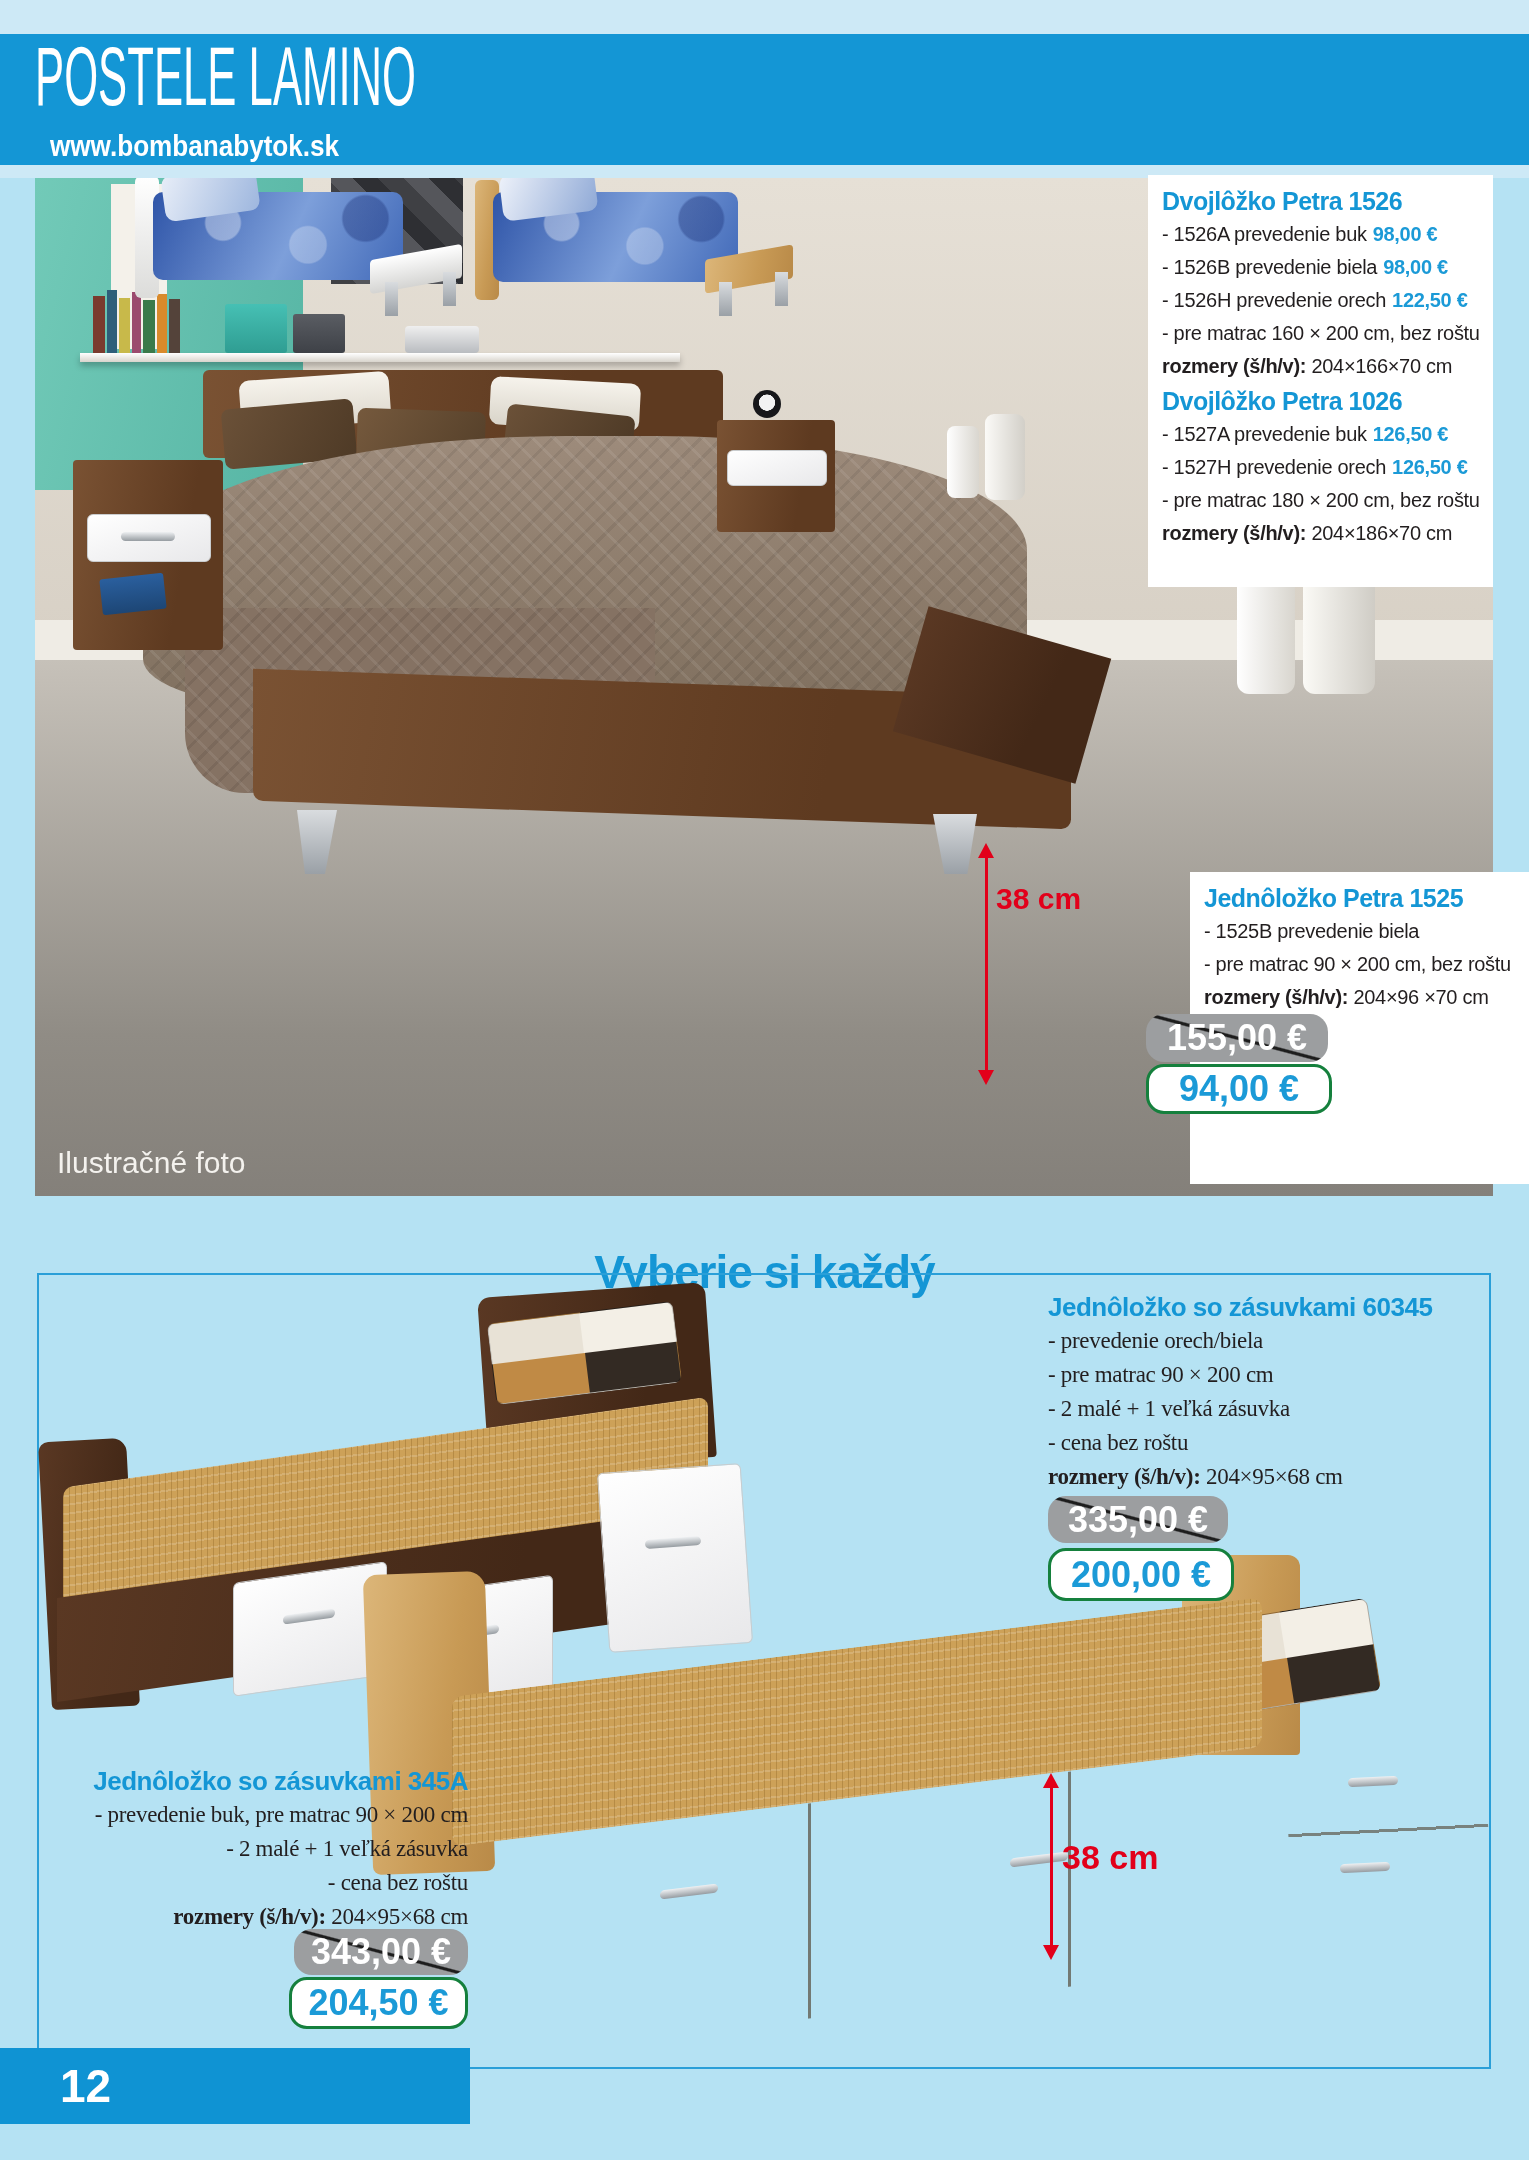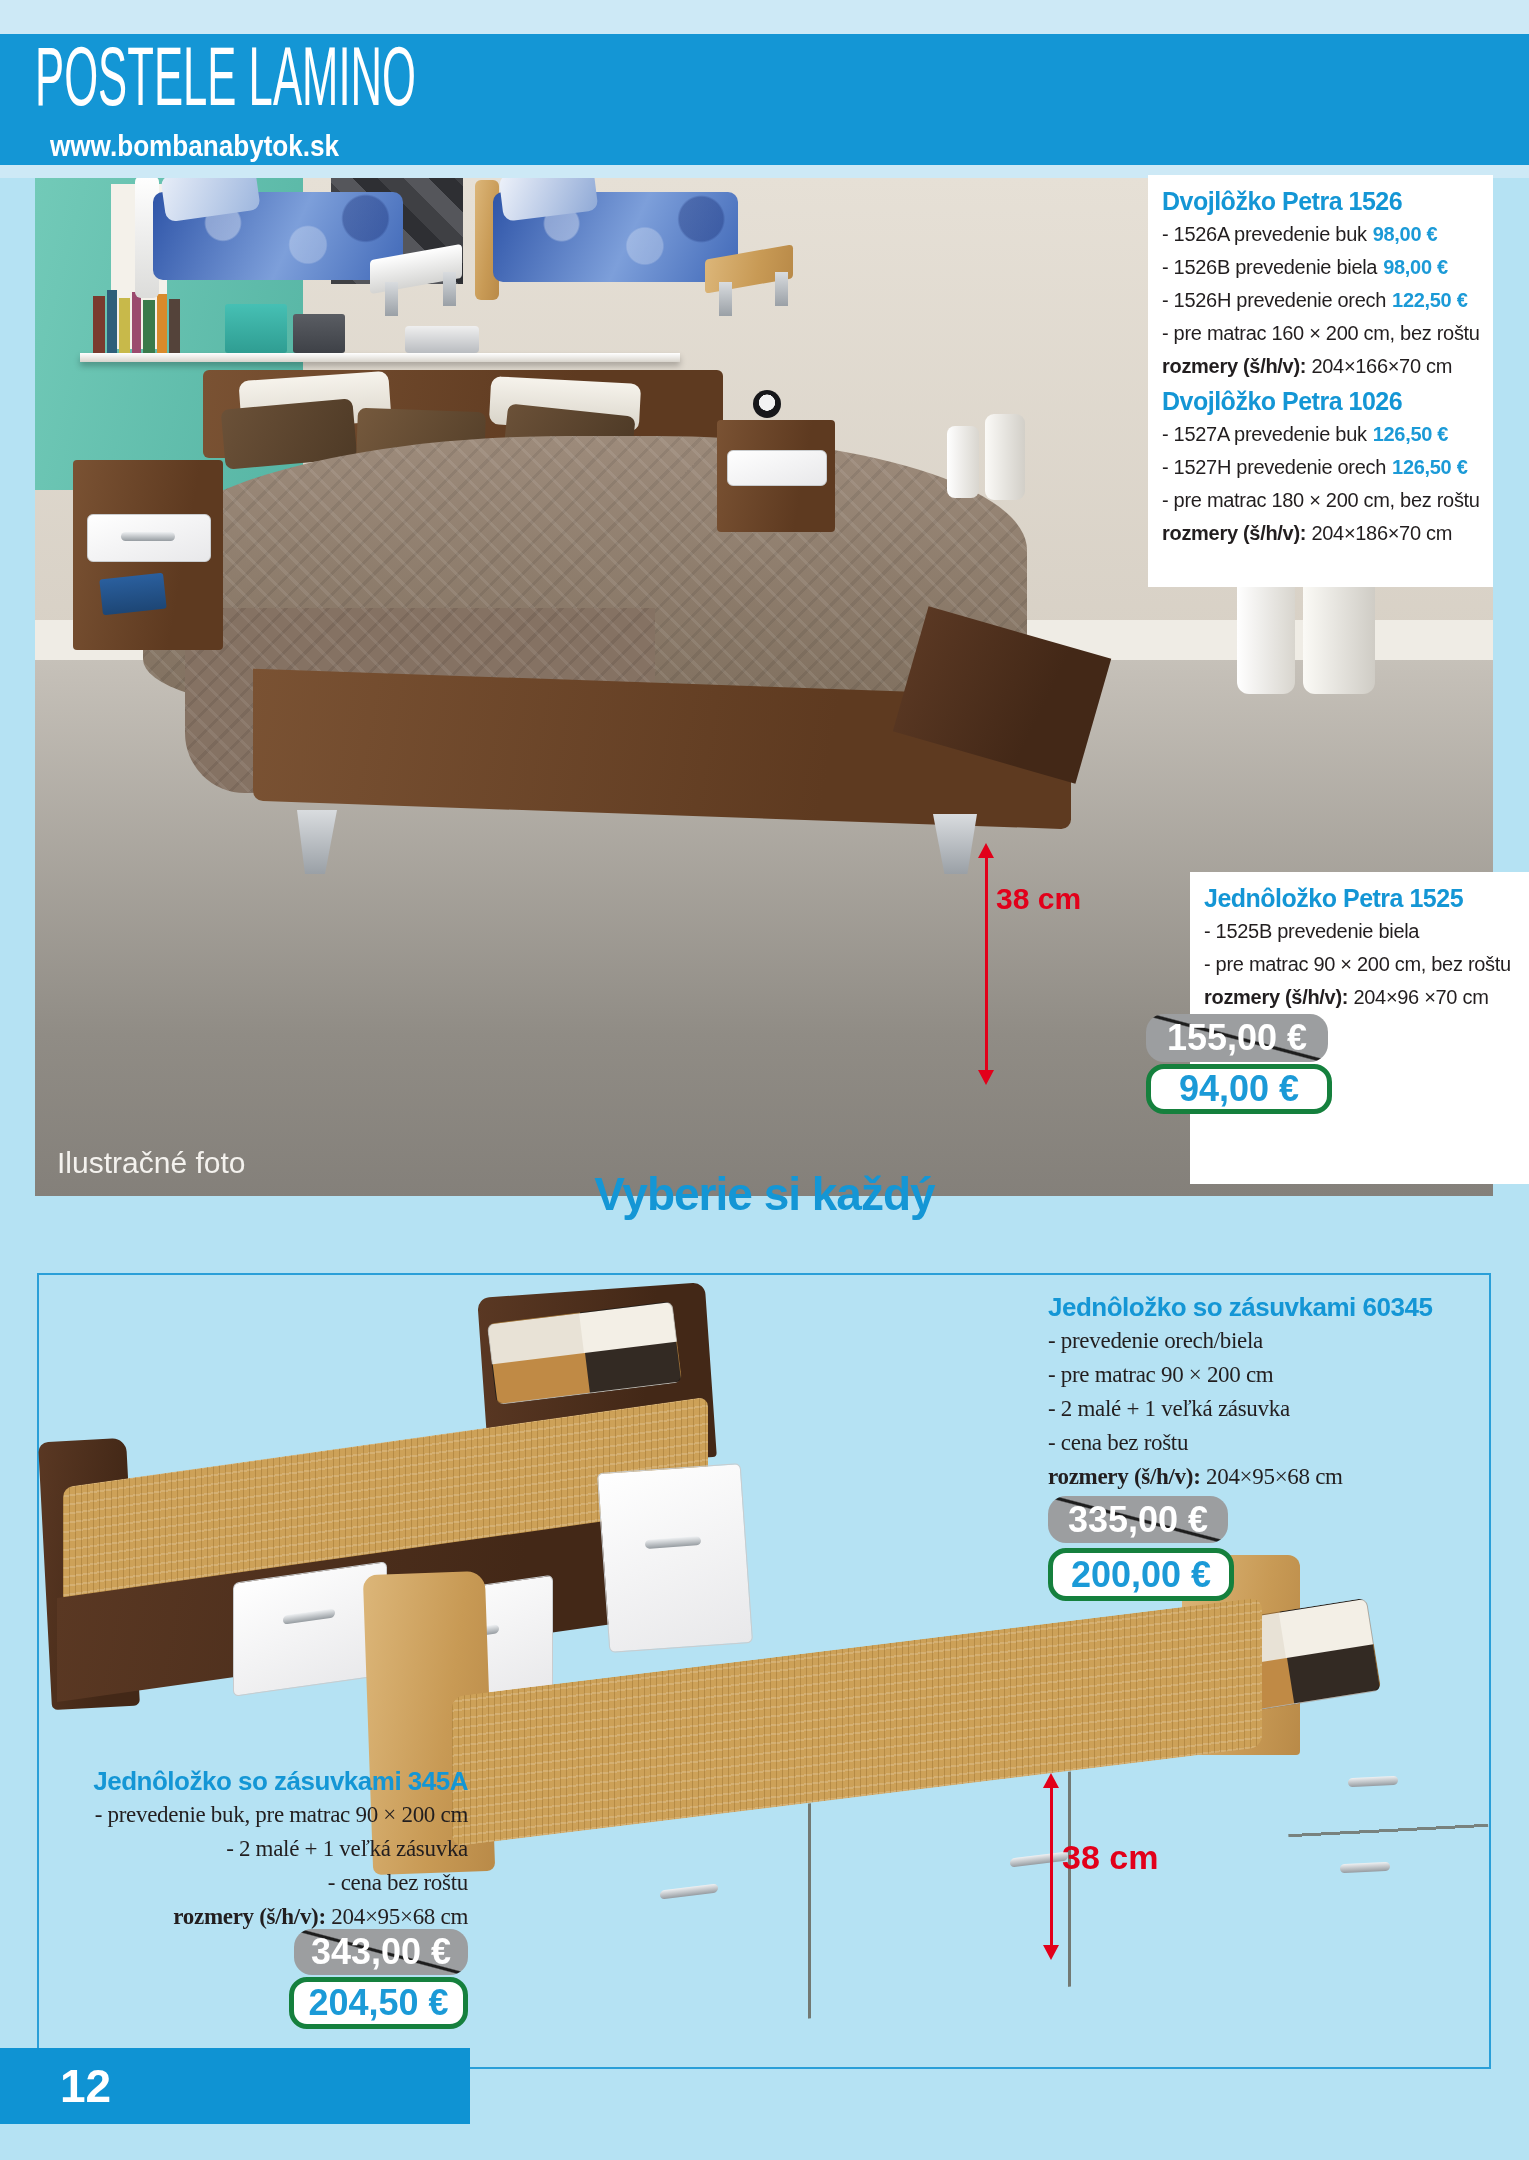--- a/index.html
+++ b/index.html
@@ -43,24 +43,24 @@
   .infobox{position:absolute;background:#fff;box-sizing:border-box;padding:8px 0 0 14px;}
   .p-title{font-size:25px;font-weight:bold;color:#1496d5;line-height:32px;letter-spacing:-.5px;white-space:nowrap;margin:2px 0 1px;}
   .info-line{font-size:20px;line-height:33px;letter-spacing:-.3px;white-space:nowrap;margin:0;}
   .price{color:#1b9ad7;font-weight:bold;margin-left:6px;}
   .rz-label{font-weight:bold;}
 
   .old-price,.new-price{position:absolute;display:flex;align-items:center;justify-content:center;
         font-weight:bold;box-sizing:border-box;white-space:nowrap;border-radius:18px;}
   .old-price{background:#9c9ea0;color:#fff;font-size:36px;
         background-image:linear-gradient(to right top,transparent 47.5%,#1d1d1d 49%,#1d1d1d 51%,transparent 52.5%);}
-  .new-price{background:#fff;border:5px solid #15803d;color:#1b9ad7;font-size:36px;}
-
-  
-  .mid-heading{position:absolute;left:0;top:1167px;width:1529px;text-align:center;margin:0;
+  .new-price{background:#fff;border:3px solid #15803d;color:#1b9ad7;font-size:36px;}
+
+  
+  .mid-heading{position:absolute;left:0;top:1245px;width:1529px;text-align:center;margin:0;
         color:#1496d5;font-size:46px;font-weight:bold;letter-spacing:-1px;}
   .bottom-box{position:absolute;left:37px;top:1273px;width:1454px;height:796px;
         border:2px solid #2a9fd8;box-sizing:border-box;}
 
   .blk-title{font-size:26px;font-weight:bold;color:#1496d5;letter-spacing:-.5px;line-height:34px;margin:0;white-space:nowrap;}
   .blk-line{font-size:23px;line-height:34px;letter-spacing:-.3px;margin:0;white-space:nowrap;font-family:Liberation Serif, serif;}
 
   
   .dim-line{position:absolute;width:3px;background:#e2001a;}
   .arrow-up{position:absolute;width:0;height:0;border-left:8px solid transparent;border-right:8px solid transparent;border-bottom:15px solid #e2001a;}

